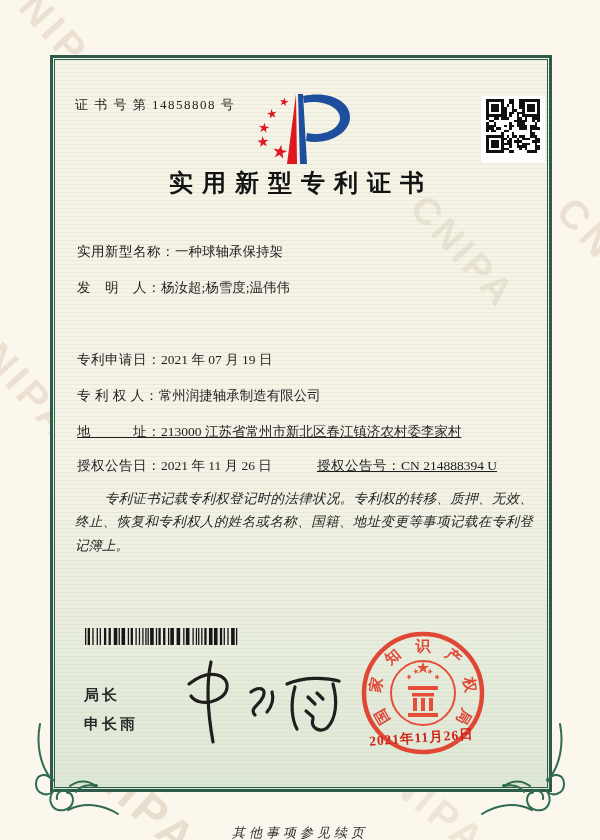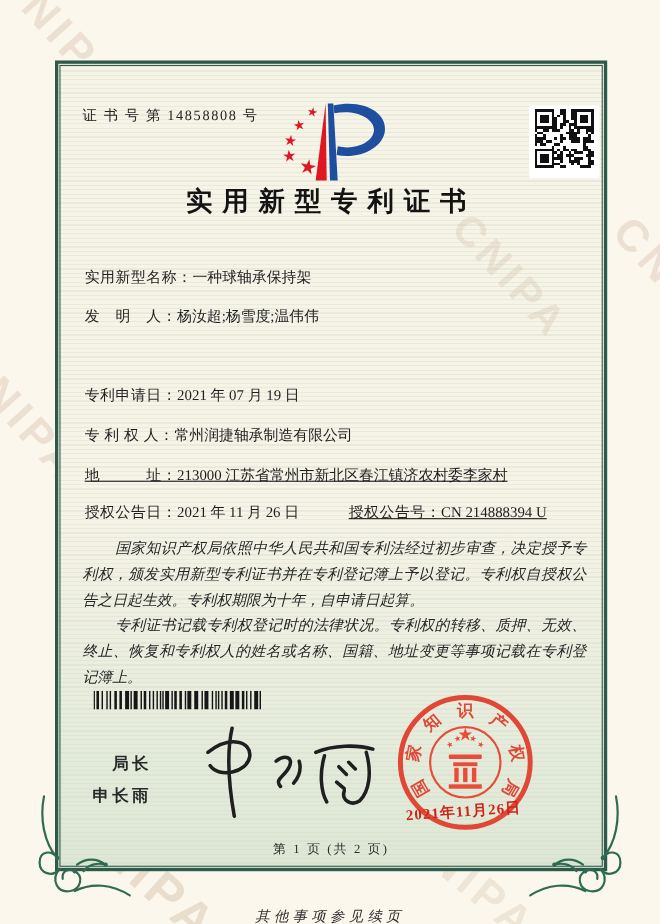--- a/index.html
+++ b/index.html
@@ -58,21 +58,21 @@
   
   .paras{
     position:absolute;left:22px;top:429px;width:458px;
     font-size:13.5px;line-height:1.73;text-align:justify;
     font-style:italic;color:#262626;
   }
   .paras p{margin:0;text-indent:2.2em;}
   
   .barcode{position:absolute;left:32px;top:570px;width:156px;height:17px;}
   .director{position:absolute;left:31px;top:629px;font-family:"Liberation Sans","DejaVu Sans",sans-serif;
-    font-size:15px;font-weight:600;color:#2a2a2a;letter-spacing:3px;line-height:1;text-align:right;}
+    font-size:15px;font-weight:600;color:#2a2a2a;letter-spacing:3px;line-height:1;}
   .director .dline2{margin-top:14px;}
   .sig{position:absolute;left:122px;top:596px;width:184px;height:96px;}
   
   .seal{position:absolute;left:303px;top:568px;width:134px;height:134px;opacity:0.92;z-index:3;}
   .seal-date{
     position:absolute;left:316px;top:671px;z-index:4;
     font-size:13.5px;font-weight:bold;letter-spacing:1px;
     color:#cf2418;transform:rotate(-4deg);white-space:nowrap;
   }
   
@@ -294,21 +294,20 @@
     <span class="flabel">地　　　址：</span><span class="fvalue">213000 江苏省常州市新北区春江镇济农村委李家村</span>
   </div>
   <div class="frow rt7">
     <span class="flabel">授权公告日：</span><span class="fvalue">2021 年 11 月 26 日</span>
   </div>
   <div class="frow rt7b">
     <span class="flabel">授权公告号：</span><span class="fvalue">CN 214888394 U</span>
   </div>
 
   <div class="paras">
-    <p>国家知识产权局依照中华人民共和国专利法经过初步审查，决定授予专利权，颁发实用新型专利证书并在专利登记簿上予以登记。专利权自授权公告之日起生效。专利权期限为十年，自申请日起算。</p>
     <p>专利证书记载专利权登记时的法律状况。专利权的转移、质押、无效、终止、恢复和专利权人的姓名或名称、国籍、地址变更等事项记载在专利登记簿上。</p>
   </div>
 
   <div class="barcode">
     <svg width="156" height="17" viewBox="0 0 156 17">
         <rect x="0" y="0" width="1.3" height="17" fill="#161616"></rect>
         <rect x="2.6777323388203023" y="0" width="2.3" height="17" fill="#161616"></rect>
         <rect x="7.325801611796982" y="0" width="1.3" height="17" fill="#161616"></rect>
         <rect x="11.642830075445817" y="0" width="1.3" height="17" fill="#161616"></rect>
         <rect x="14.670998799725652" y="0" width="1.3" height="17" fill="#161616"></rect>
@@ -394,21 +393,20 @@
         <text x="36.8" y="35.5" transform="rotate(-40 36.8 31)">知</text>
         <text x="67" y="24.5">识</text>
         <text x="97.2" y="35.5" transform="rotate(40 97.2 31)">产</text>
         <text x="113.3" y="63.3" transform="rotate(80 113.3 58.8)">权</text>
         <text x="107.7" y="95" transform="rotate(120 107.7 90.5)">局</text>
       </g>
     </svg>
   </div>
   <div class="seal-date">2021年11月26日</div>
 
-  <div class="page-info">第 1 页 (共 2 页)</div>
 </div>
 
 <div class="orn orn-l">
   <svg width="96" height="96" viewBox="0 0 96 96">
     <path d="M14,2 C10,22 14,44 26,58 C20,50 10,52 10,62 C10,72 22,76 28,68"></path>
     <path d="M28,68 C20,78 26,90 38,88 C48,86 50,74 42,70 C36,67 30,70 31,77"></path>
     <path d="M42,88 C58,80 76,82 92,92"></path>
     <path d="M44,64 C52,58 62,58 70,64 C62,62 54,64 50,70"></path>
     <circle cx="26" cy="58" r="2"></circle>
     <circle cx="42" cy="70" r="2"></circle>

